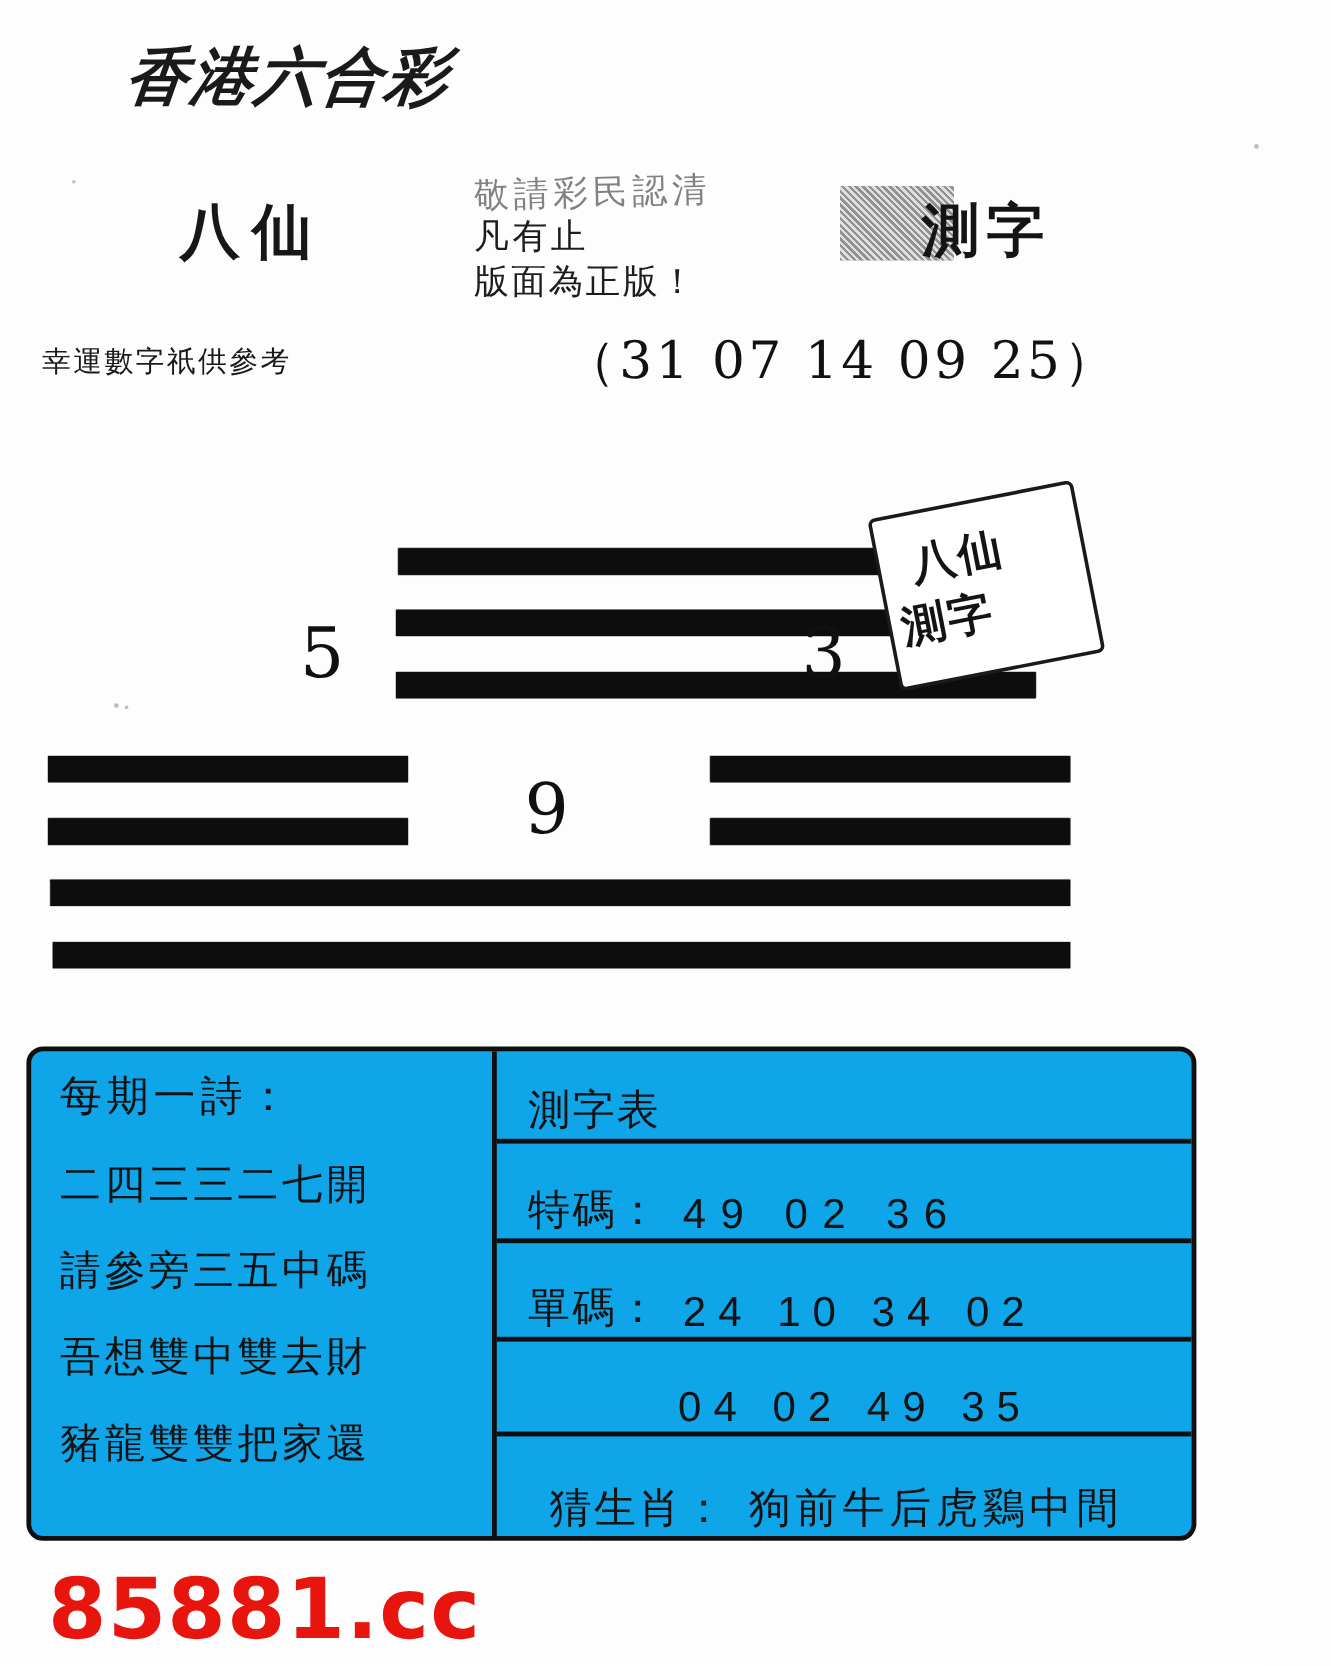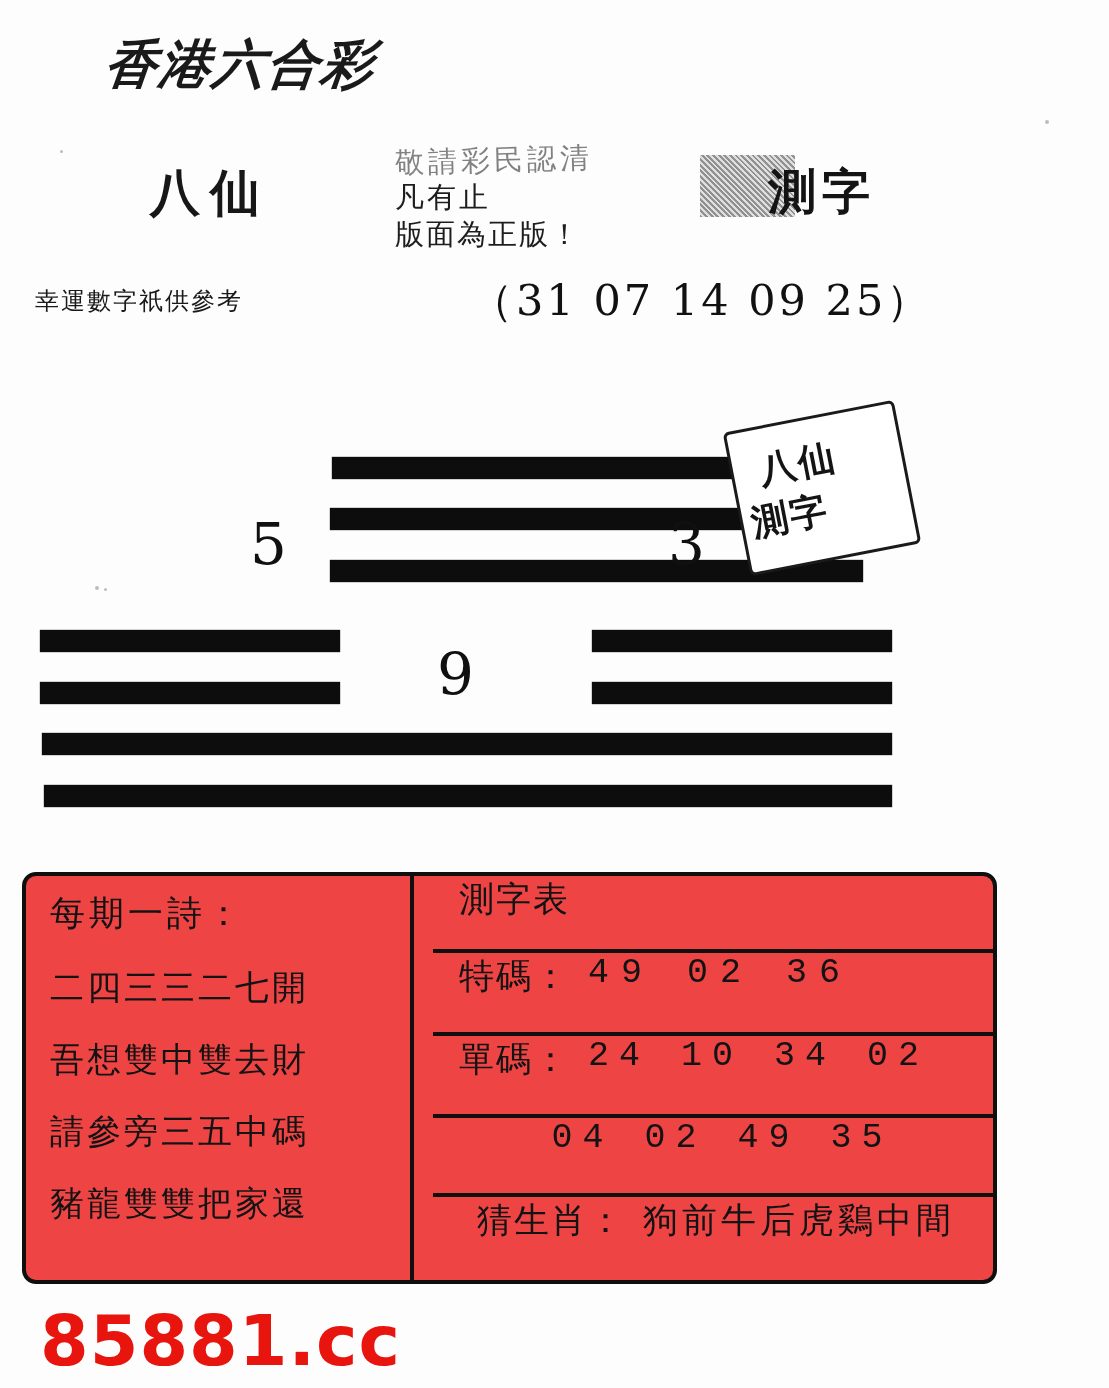--- a/index.html
+++ b/index.html
@@ -166,21 +166,21 @@
     position: absolute;
     left: 22px;
     top: 872px;
     width: 975px;
     height: 412px;
     border: 4px solid #0f0f0f;
     border-radius: 14px;
     box-sizing: border-box;
     display: flex;
     overflow: hidden;
-    background: #ef4444;
+    background: #0ea5e9;
   }
   .col-left {
     width: 388px;
     box-sizing: border-box;
     border-right: 4px solid #0f0f0f;
     padding: 14px 0 0 24px;
   }
   .col-right {
     flex: 1;
     box-sizing: border-box;
@@ -200,28 +200,27 @@
     font-size: 34px;
     color: #131313;
     letter-spacing: 3px;
     line-height: 72px;
     white-space: nowrap;
   }
   .rcell {
     border-bottom: 4px solid #0f0f0f;
     padding-left: 26px;
     display: flex;
-    align-items: flex-start;
-    font-family: Liberation Mono, monospace;
+    align-items: flex-end;
+    font-family: Liberation Sans, sans-serif;
     font-size: 35px;
     color: #131313;
     letter-spacing: 2px;
     white-space: nowrap;
     box-sizing: border-box;
-    margin-left: 19px;
   }
   .rcell.r0 { height: 78px; }
   .rcell.r1 { height: 84px; }
   .rcell.r2 { height: 82px; }
   .rcell.r3 { height: 80px; justify-content: center; padding-left: 0; }
   .rcell.r4 { height: 84px; border-bottom: none; padding-left: 44px; }
   .rcell .nums { margin-left: 18px; letter-spacing: 12px; }
   .rcell .nums2 { margin-left: 18px; letter-spacing: 10px; }
 
   
@@ -295,22 +294,22 @@
 
   <div class="speck" style="left:95px;  top:586px; width:4px;  height:4px;"></div>
   <div class="speck" style="left:104px; top:588px; width:3px;  height:3px;"></div>
   <div class="speck" style="left:1045px;top:120px; width:4px;  height:4px;"></div>
   <div class="speck" style="left:60px;  top:150px; width:3px;  height:3px;"></div>
 
   <div class="info-table">
     <div class="col-left">
       <div class="poem-title">每期一詩：</div>
       <div class="poem-line">二四三三二七開</div>
+      <div class="poem-line">請參旁三五中碼</div>
       <div class="poem-line">吾想雙中雙去財</div>
-      <div class="poem-line">請參旁三五中碼</div>
       <div class="poem-line">豬龍雙雙把家還</div>
     </div>
     <div class="col-right">
       <div class="rcell r0">
         <span>測字表</span>
       </div>
       <div class="rcell r1">
         <span>特碼：</span>
         <span class="nums">49   02   36</span>
       </div>

